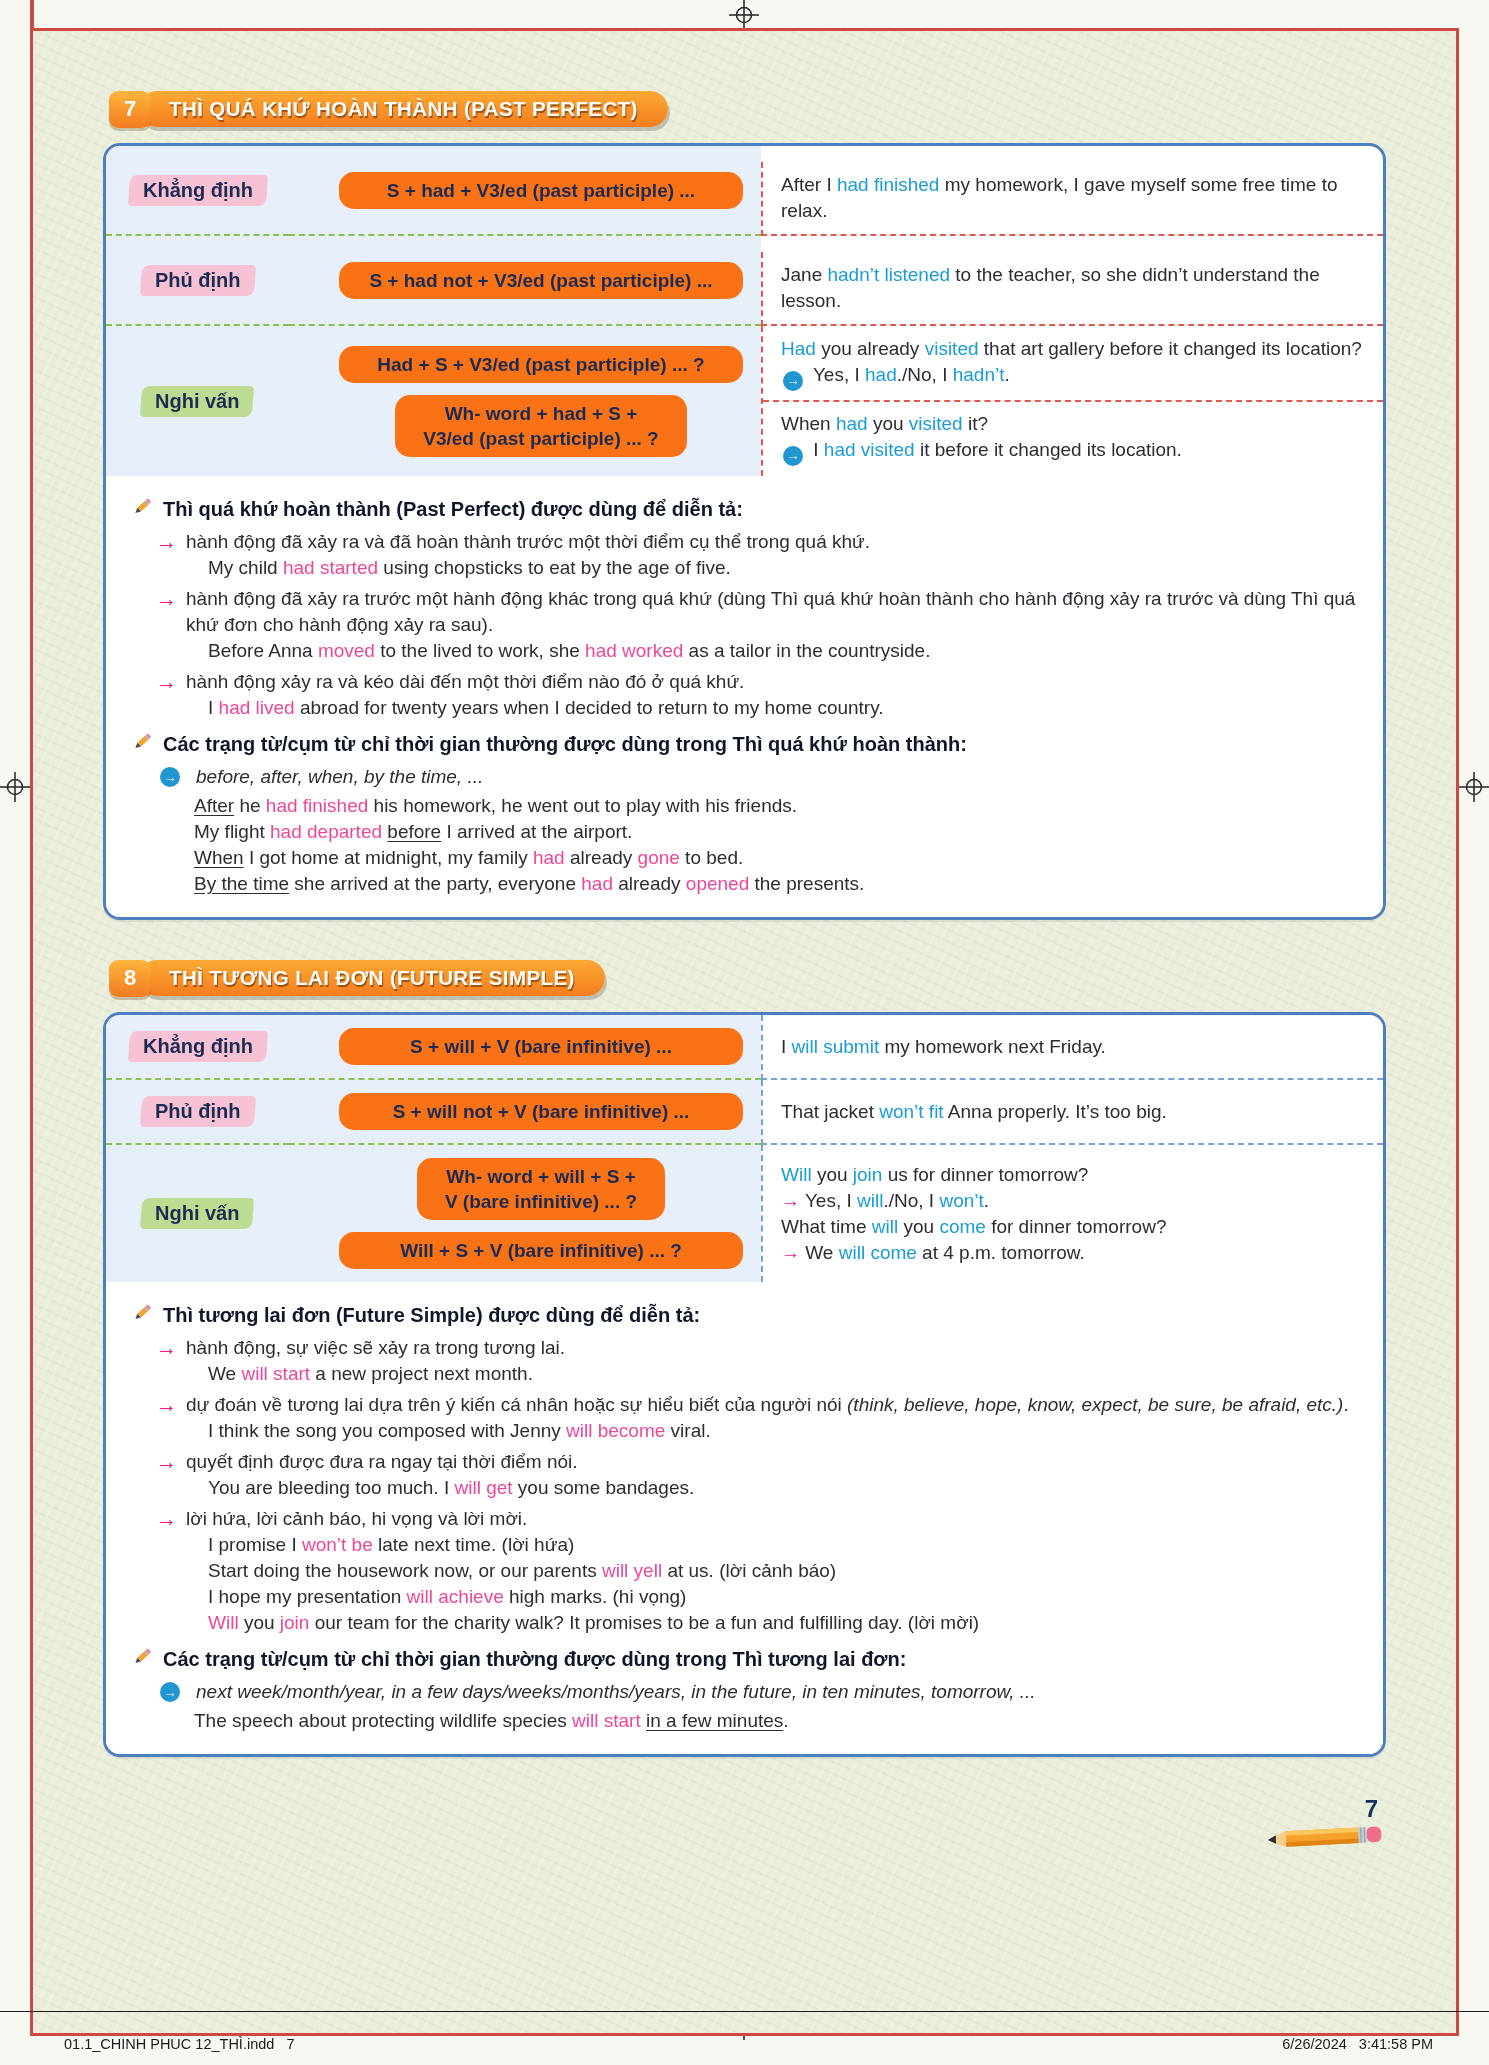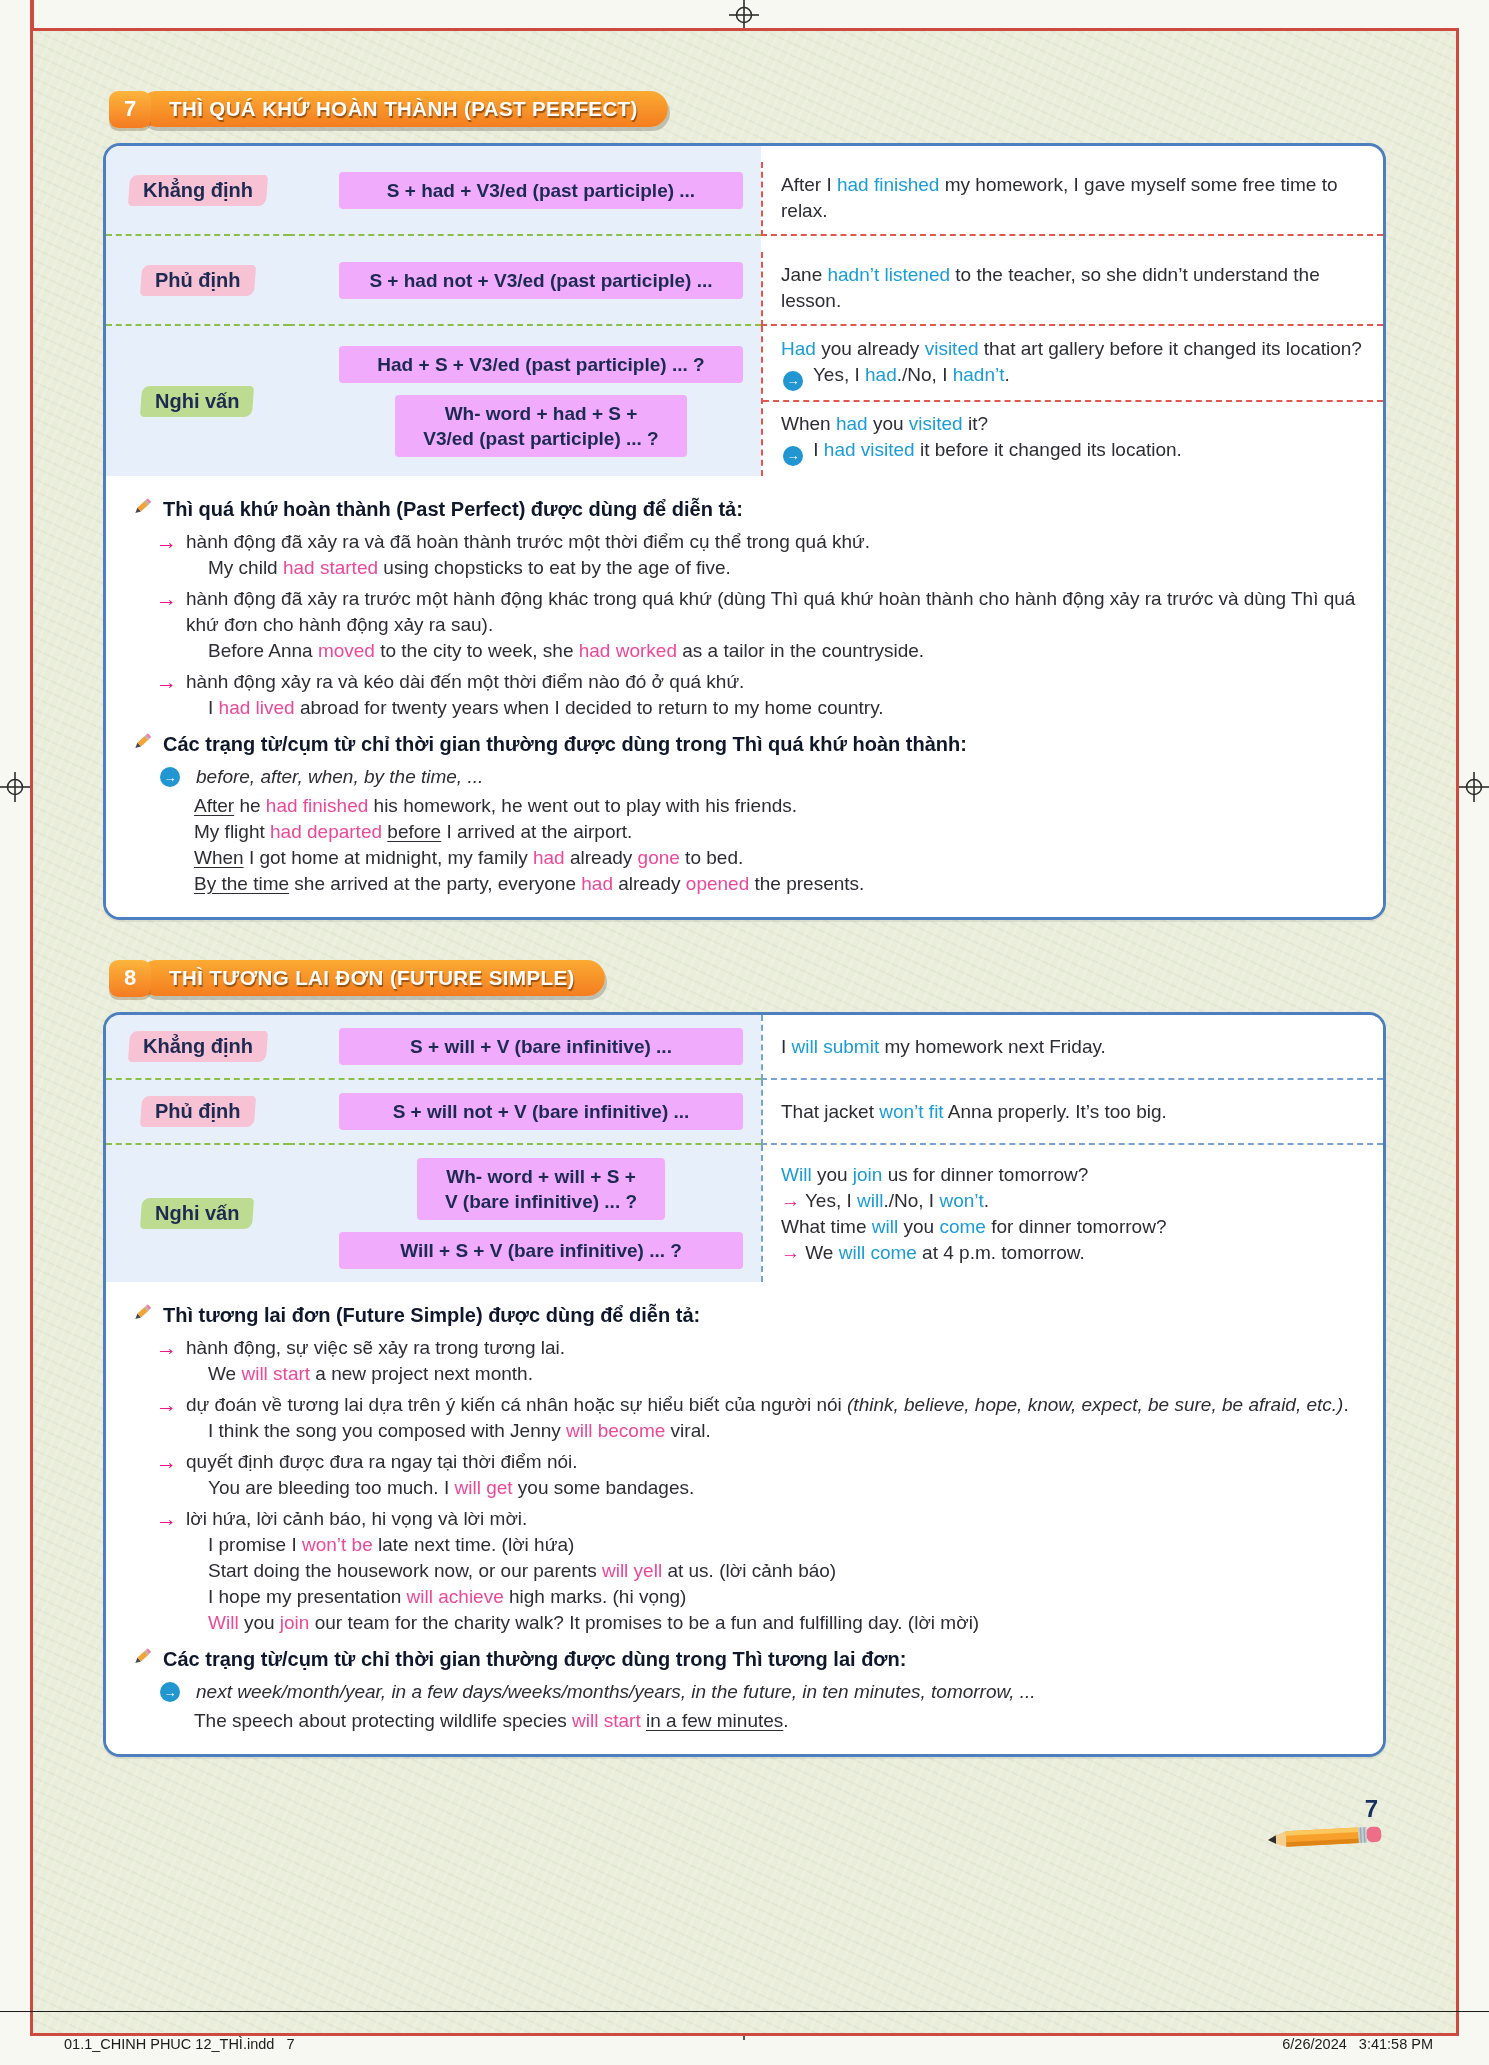--- a/index.html
+++ b/index.html
@@ -60,21 +60,21 @@
   .cell{box-sizing:border-box;}
   .cl,.cf{background:#e7f0fa;}
   .cl{display:flex;align-items:center;justify-content:center;padding:10px 8px;}
   .cf{display:flex;flex-direction:column;gap:12px;align-items:stretch;justify-content:center;padding:13px 18px;}
   .ce{background:#fff;display:flex;flex-direction:column;justify-content:center;padding:10px 18px;font-size:19px;}
   .hl{padding:4px 14px;border-radius:8px 4px 8px 4px;font-weight:700;color:#1d2b52;font-size:20px;transform:skewX(-4deg);}
   .hl span{display:inline-block;transform:skewX(4deg);}
   .hl.pink{background:#f7c2d4;}
   .hl.green{background:#bedc91;}
   .fbox{
-    background:#f0abfc;border-radius:4px;padding:6px 12px;
+    background:#f97316;border-radius:15px;padding:6px 12px;
     font-weight:700;color:#1c2a52;text-align:center;font-size:19px;line-height:25px;margin-left:32px;
   }
   .fbox.auto{align-self:center;padding:6px 28px;}
   .fline{display:block;text-align:center;}
 
   
   .s7 .ce{border-left:2px dashed #e2574b;}
   .s7 .r1.ce,.s7 .r2.ce{border-bottom:2px dashed #e2574b;margin-top:16px;}
   .s7 .r1.cl,.s7 .r1.cf,.s7 .r2.cl,.s7 .r2.cf{border-bottom:2px dashed #8cbf4a;}
   .s7 .ex-divider{border-top:2px dashed #e2574b;margin:9px -18px;}
@@ -214,21 +214,21 @@
             <div class="b-exs">
                 <div class="rich-line"><span class="rt-t">My child </span><span class="rt-p">had started</span><span class="rt-t"> using chopsticks to eat by the age of five.</span></div>
               </div>
           </div>
         </div>
         <div class="bullet">
           <span class="b-arrow">→</span>
           <div class="b-body">
             <div class="b-text"><span class="rt-t">hành động đã xảy ra trước một hành động khác trong quá khứ (dùng Thì quá khứ hoàn thành cho hành động xảy ra trước và dùng Thì quá khứ đơn cho hành động xảy ra sau).</span></div>
             <div class="b-exs">
-                <div class="rich-line"><span class="rt-t">Before Anna </span><span class="rt-p">moved</span><span class="rt-t"> to the city to week, she </span><span class="rt-p">had worked</span><span class="rt-t"> as a tailor in the countryside.</span></div>
+                <div class="rich-line"><span class="rt-t">Before Anna </span><span class="rt-p">moved</span><span class="rt-t"> to the lived to work, she </span><span class="rt-p">had worked</span><span class="rt-t"> as a tailor in the countryside.</span></div>
               </div>
           </div>
         </div>
         <div class="bullet">
           <span class="b-arrow">→</span>
           <div class="b-body">
             <div class="b-text"><span class="rt-t">hành động xảy ra và kéo dài đến một thời điểm nào đó ở quá khứ.</span></div>
             <div class="b-exs">
                 <div class="rich-line"><span class="rt-t">I </span><span class="rt-p">had lived</span><span class="rt-t"> abroad for twenty years when I decided to return to my home country.</span></div>
               </div>

